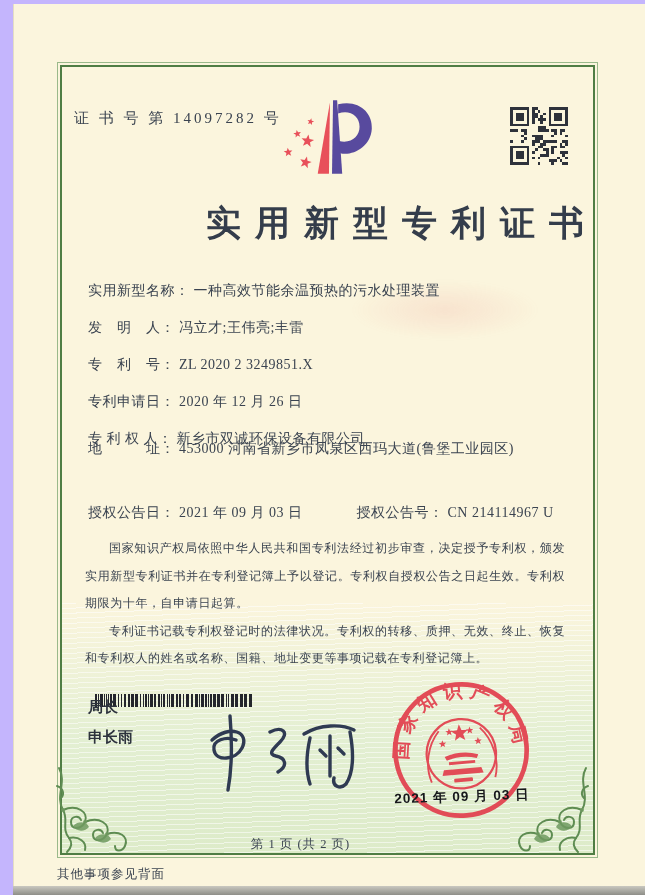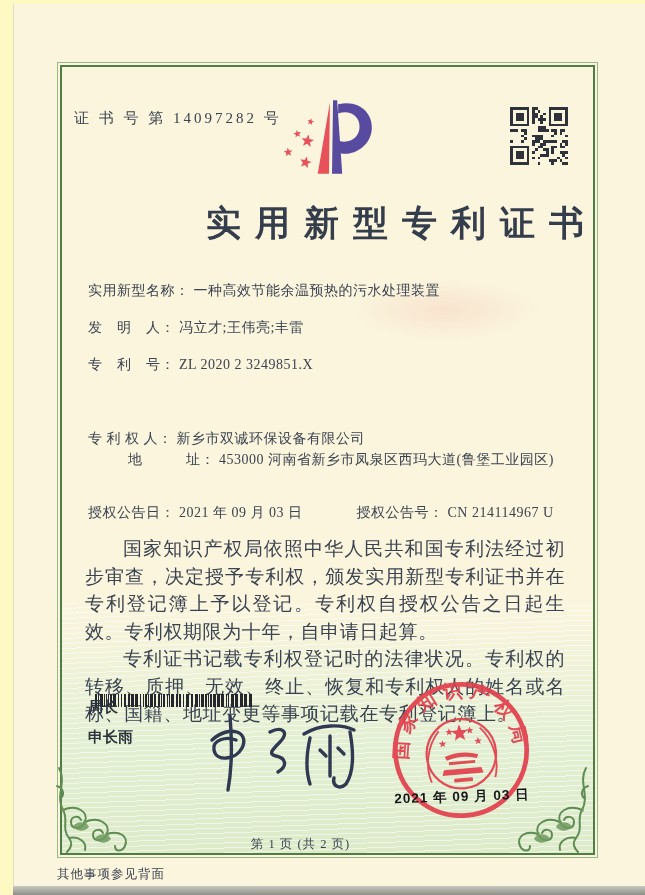--- a/index.html
+++ b/index.html
@@ -1,16 +1,16 @@
 <!DOCTYPE html>
 <html><head>
 <meta charset="utf-8">
 <style>
   html,body{margin:0;padding:0;background:#d9d9d6;}
-  .scan{position:relative;width:645px;height:895px;background:#fef9c3;overflow:hidden;
+  .scan{position:relative;width:645px;height:895px;background:#c4b5fd;overflow:hidden;
         font-family:"Liberation Serif","DejaVu Serif",serif;color:#3a4350;}
   .paper{position:absolute;left:13px;top:4px;right:0;bottom:9px;background:#fbf5dd;
          box-shadow:inset 1px 0 0 #e4ddc3;}
   .scan-shadow{position:absolute;left:13px;right:0;bottom:0;height:9px;
          background:linear-gradient(180deg,#c9c8c0,#8e8e88);}
   
   .frame{position:absolute;left:57px;top:62px;width:541px;height:796px;
          border:1px solid #9ab98a;box-sizing:border-box;z-index:1;}
   .frame::before{content:"";position:absolute;inset:2px;border:2px solid #4f7d44;}
   .guilloche{position:absolute;left:4px;right:4px;bottom:4px;height:250px;
@@ -23,21 +23,21 @@
   
   .cert-no{position:absolute;left:74px;top:109px;font-size:15px;letter-spacing:3px;z-index:3;}
   .logo{position:absolute;left:280px;top:88px;width:102px;height:102px;z-index:3;}
   .qr{position:absolute;left:510px;top:107px;width:58px;height:58px;z-index:3;}
   .title{position:absolute;left:57px;top:200px;width:541px;text-align:right;
          font-size:35px;font-weight:600;letter-spacing:14px;text-indent:14px;color:#343d4b;z-index:3;}
   .field-row{position:absolute;left:88px;width:490px;font-size:14px;letter-spacing:.5px;
          white-space:nowrap;z-index:3;}
   .field-row .lbl{margin-right:4px;}
   .grant-row{display:flex;gap:54px;}
-  .paras{position:absolute;left:85px;top:535px;width:480px;font-size:19px;line-height:27.5px;
+  .paras{position:absolute;left:85px;top:535px;width:480px;font-size:12px;line-height:27.5px;
          letter-spacing:.6px;text-align:justify;z-index:3;}
   .paras p{margin:0;text-indent:2em;}
   .barcode{position:absolute;left:95px;top:694px;width:160px;height:13px;z-index:3;}
   .officer{position:absolute;left:88px;top:692px;font-family:Liberation Sans, sans-serif;
          font-size:15px;font-weight:600;color:#2d333d;line-height:30px;z-index:3;}
   .signature{position:absolute;left:192px;top:710px;width:170px;height:85px;z-index:3;}
   .seal{position:absolute;left:386px;top:675px;width:150px;height:150px;transform:rotate(-5deg);
          opacity:.93;z-index:4;}
   .seal-date{position:absolute;left:383px;top:788px;width:158px;text-align:center;
          font-family:"Liberation Sans","DejaVu Sans",sans-serif;font-size:13.5px;font-weight:700;
@@ -315,24 +315,27 @@
 
   <div class="field-row" style="top:282px;">
     <span class="lbl">实用新型名称：</span><span>一种高效节能余温预热的污水处理装置</span>
   </div>
   <div class="field-row" style="top:319px;">
     <span class="lbl">发　明　人：</span><span>冯立才;王伟亮;丰雷</span>
   </div>
   <div class="field-row" style="top:356px;">
     <span class="lbl">专　利　号：</span><span>ZL 2020 2 3249851.X</span>
   </div>
+  <div class="field-row" style="top:393px;">
+    <span class="lbl">专利申请日：</span><span>2020 年 12 月 26 日</span>
+  </div>
   <div class="field-row" style="top:430px;">
     <span class="lbl">专 利 权 人：</span><span>新乡市双诚环保设备有限公司</span>
   </div>
-  <div class="field-row" style="top:451px;margin-left:40px;">
+  <div class="field-row" style="top:440px;">
     <span class="lbl">地　　　址：</span><span>453000 河南省新乡市凤泉区西玛大道(鲁堡工业园区)</span>
   </div>
   <div class="field-row grant-row" style="top:504px;align-items:flex-end;">
     <span><span class="lbl">授权公告日：</span><span>2021 年 09 月 03 日</span></span>
     <span><span class="lbl">授权公告号：</span><span>CN 214114967 U</span></span>
   </div>
 
   <div class="paras">
     <p>国家知识产权局依照中华人民共和国专利法经过初步审查，决定授予专利权，颁发实用新型专利证书并在专利登记簿上予以登记。专利权自授权公告之日起生效。专利权期限为十年，自申请日起算。</p>
     <p>专利证书记载专利权登记时的法律状况。专利权的转移、质押、无效、终止、恢复和专利权人的姓名或名称、国籍、地址变更等事项记载在专利登记簿上。</p>

